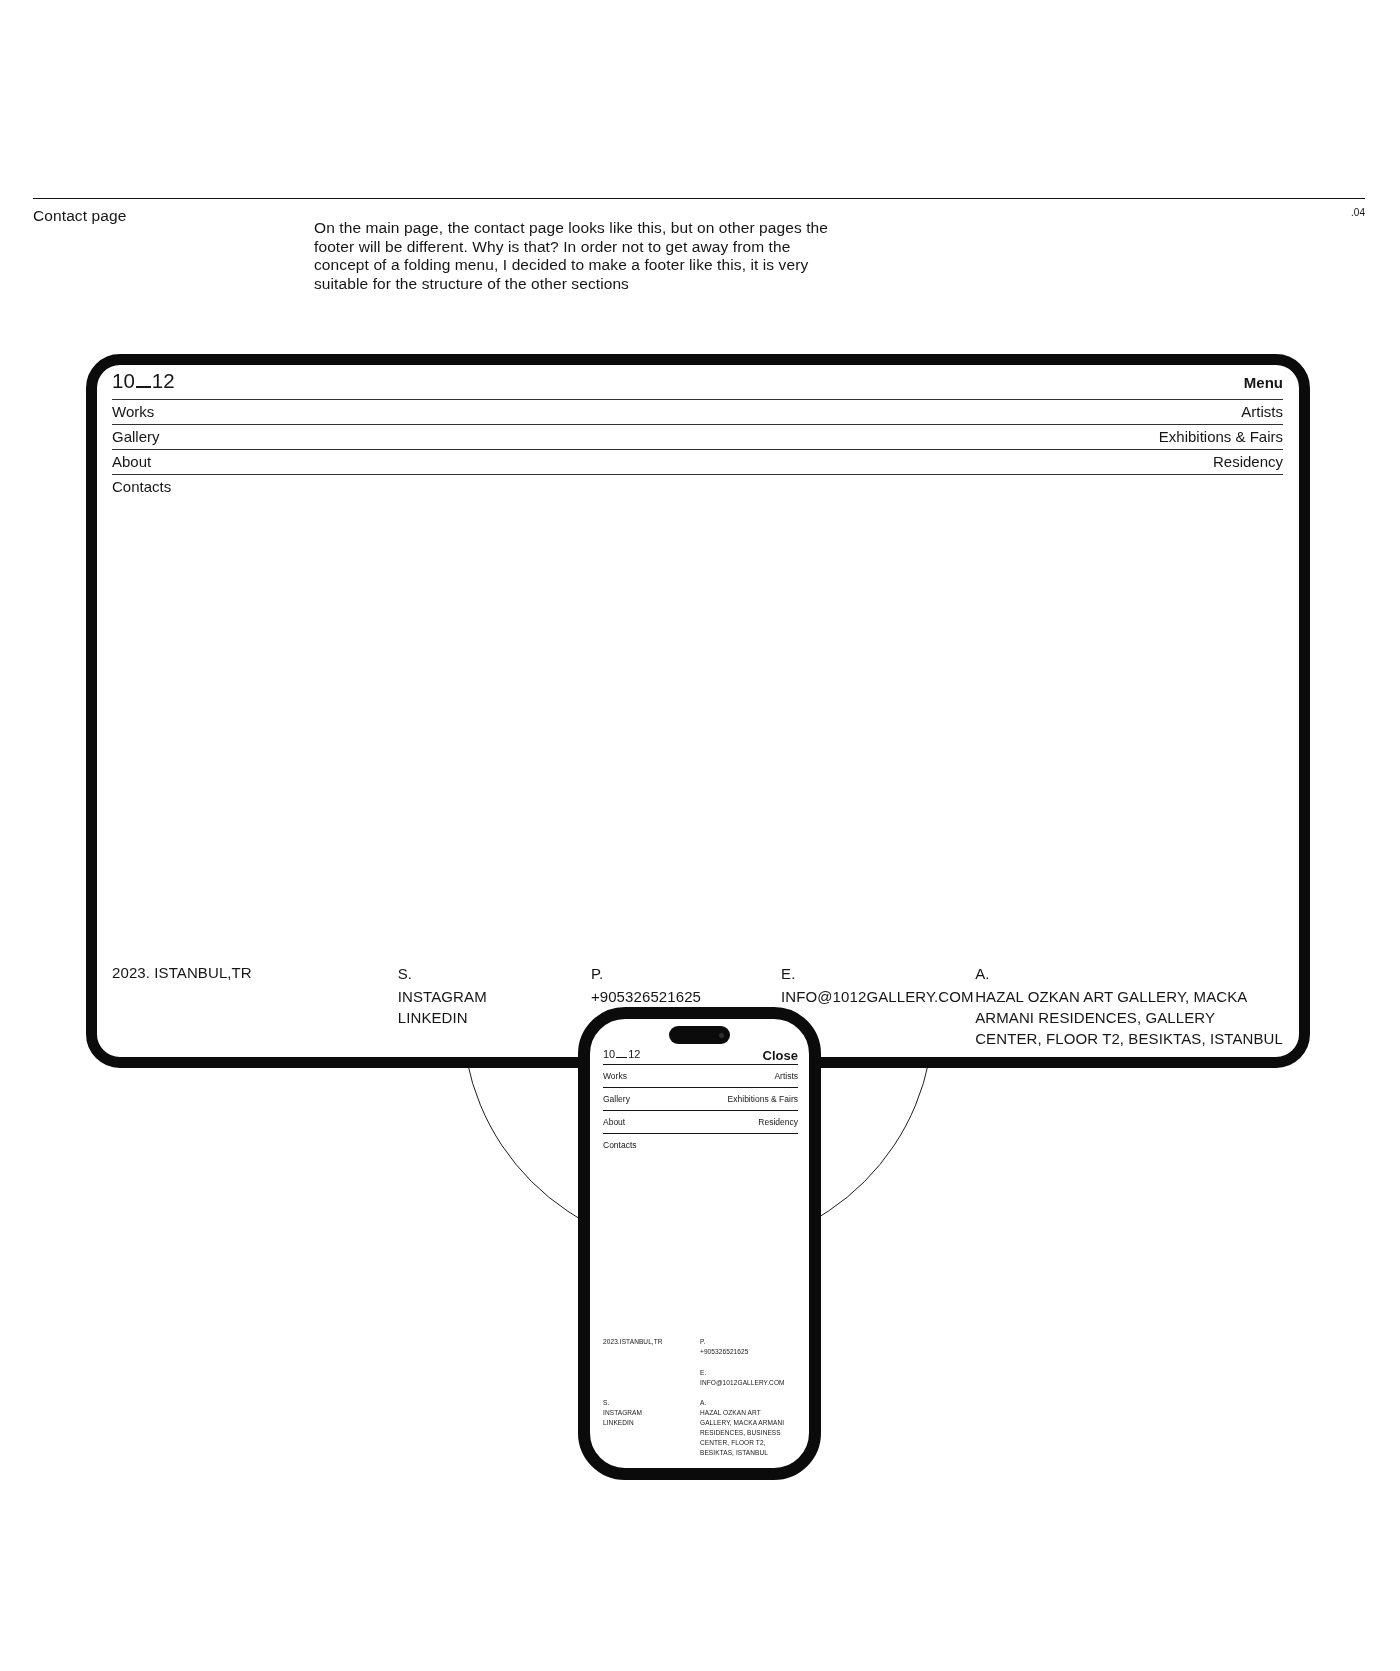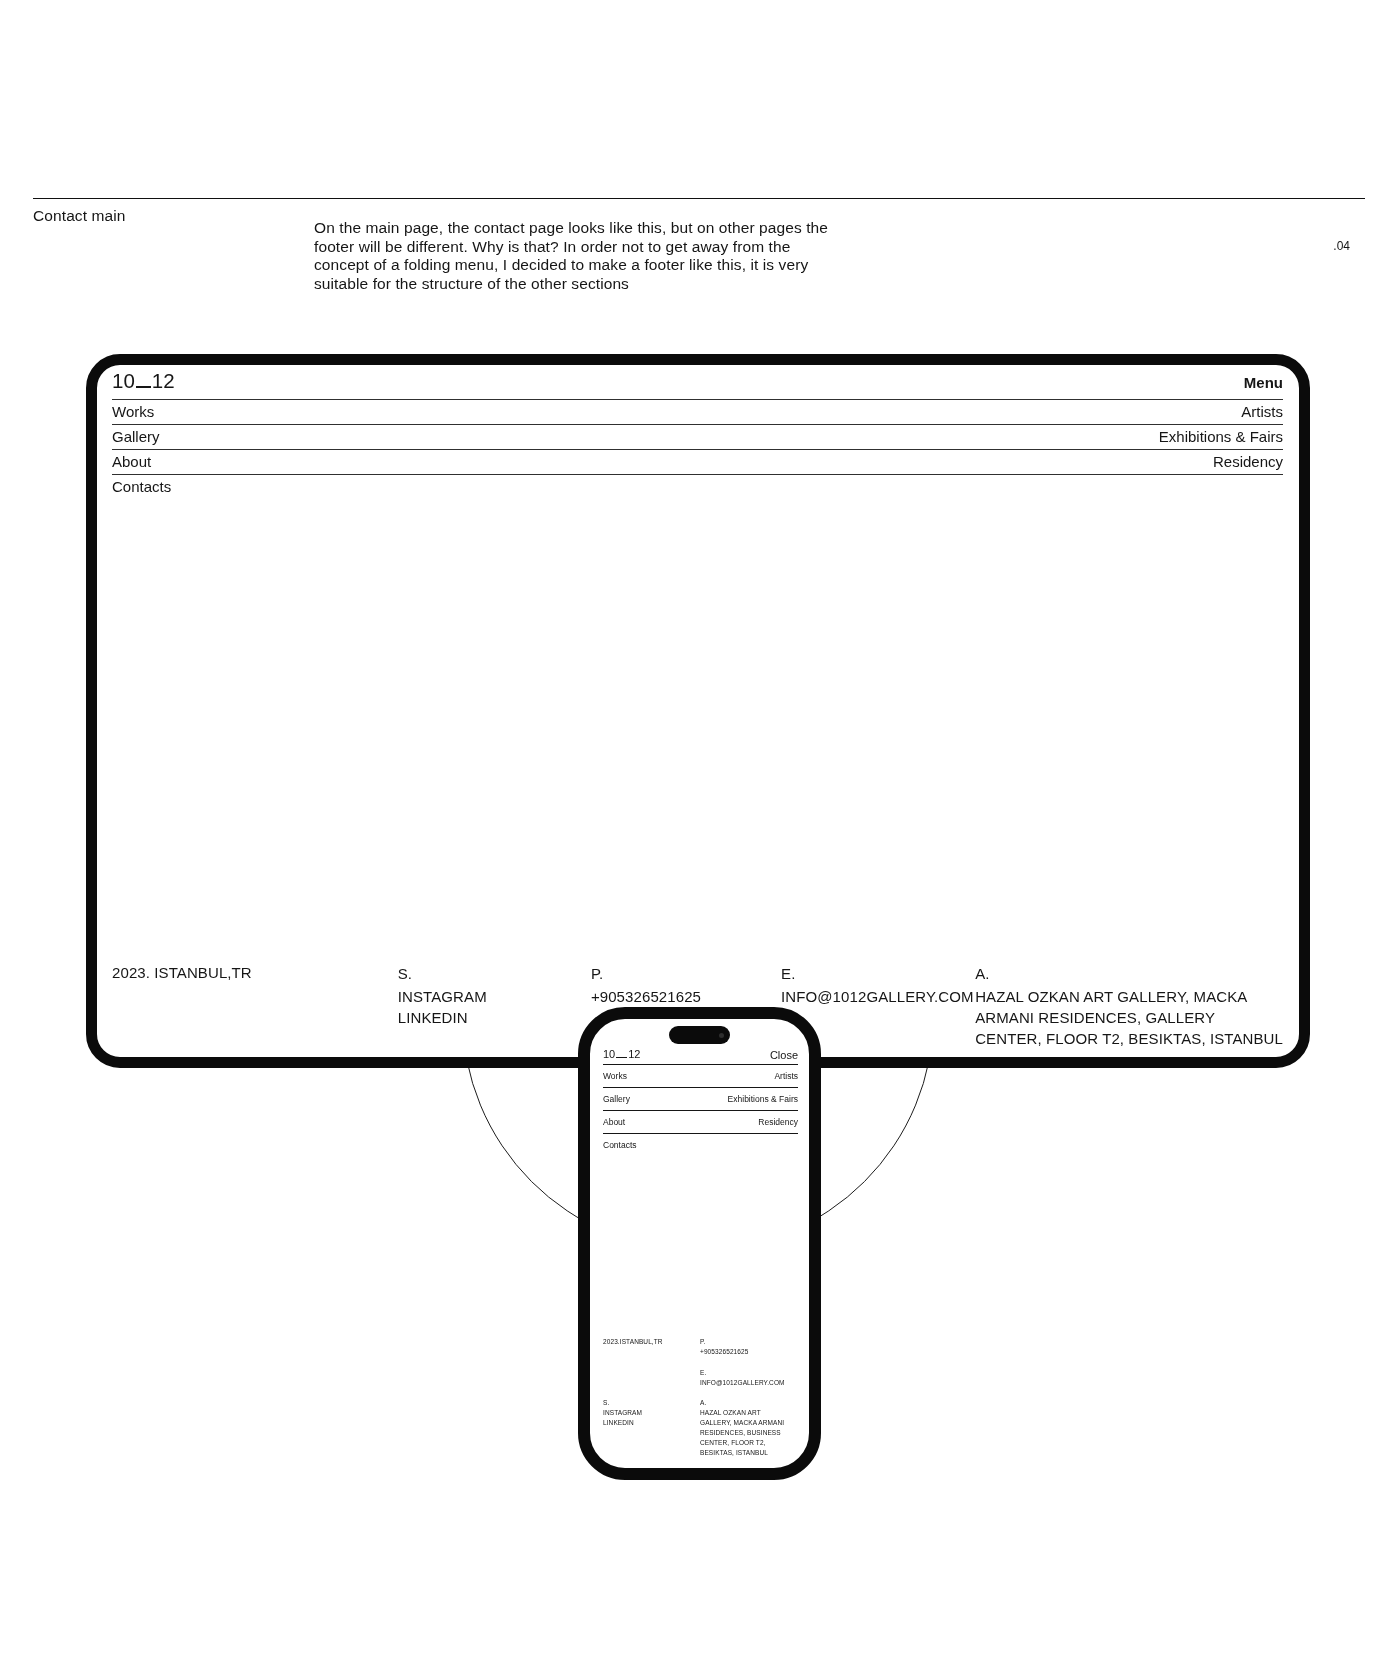--- a/index.html
+++ b/index.html
@@ -5,21 +5,21 @@
   html,body{margin:0;padding:0;background:#fff;}
   body{width:1400px;height:1671px;position:relative;overflow:hidden;
        font-family:"Liberation Sans","DejaVu Sans",sans-serif;color:#161616;
        -webkit-font-smoothing:antialiased;}
 
   
   .top-rule{position:absolute;left:33px;right:35px;top:198px;border-top:1px solid #111;}
   .h-label{position:absolute;left:33px;top:207px;font-size:15.5px;letter-spacing:0.1px;}
   .h-desc{position:absolute;left:302px;top:207px;width:535px;margin:12px;
           font-size:15.5px;line-height:18.6px;letter-spacing:0.1px;}
-  .h-num{position:absolute;right:50px;top:207px;font-size:12px;margin-top:32px;}
+  .h-num{position:absolute;right:35px;top:207px;font-size:10px;}
 
   
   .circle{position:absolute;left:462px;top:779px;width:470px;height:470px;
           border:1.5px solid #1d1d1d;border-radius:50%;z-index:0;background:transparent;}
 
   
   .desktop{position:absolute;left:86px;top:354px;width:1202px;height:692px;
            background:#fff;border:11px solid #0b0b0b;border-radius:34px;z-index:1;}
   .d-nav{padding:0 16px 0 15px;}
   .d-logo-row{display:flex;justify-content:space-between;align-items:flex-end;
@@ -49,38 +49,38 @@
   .phone{position:absolute;left:578px;top:1007px;width:219px;height:449px;
          background:#fff;border:12px solid #0b0b0b;border-radius:47px;z-index:2;}
   .notch{position:relative;width:61px;height:18px;background:#0b0b0b;border-radius:10px;
          margin:7px auto 0;}
   .cam-dot{position:absolute;right:6px;top:6.5px;width:5px;height:5px;border-radius:50%;
            background:#2e2e2e;}
   .p-nav{margin:4px 11px 0 13px;}
   .p-logo-row{display:flex;justify-content:space-between;align-items:flex-end;
               padding:0 0 4px;border-bottom:1px solid #161616;}
   .p-logo{font-size:11px;line-height:12px;}
-  .p-menu-toggle{font-size:11px;line-height:9px;}
+  .p-menu-toggle{font-size:13px;line-height:9px;font-weight:bold;}
   .p-row{display:flex;justify-content:space-between;font-size:8.5px;line-height:10px;
          padding:6px 0 6px;border-bottom:1px solid #161616;}
   .p-row.last{border-bottom:none;}
 
   .p-footer{position:absolute;left:13px;right:8px;bottom:10px;
             font-size:6.5px;line-height:10px;letter-spacing:0.1px;}
   .pf-row{display:flex;}
   .pf-row2{margin-top:10px;}
   .pf-col1{width:97px;}
   .pf-col2{width:88px;}
   .pf-gap{height:11px;}
 </style>
 </head>
 <body>
 
 <div class="top-rule"></div>
-<div class="h-label">Contact main</div>
+<div class="h-label">Contact page</div>
 <p class="h-desc">On the main page, the contact page looks like this, but on other pages the footer will be different. Why is that? In order not to get away from the concept of a folding menu, I decided to make a footer like this, it is very suitable for the structure of the other sections</p>
 <div class="h-num">.04</div>
 
 <div class="circle"></div>
 
 <div class="desktop">
   <div class="d-nav">
     <div class="d-logo-row">
       <div class="logo"><span>10</span><span class="logo-dash"></span><span>12</span></div>
       <div class="d-menu-toggle nav-link">Menu</div>

